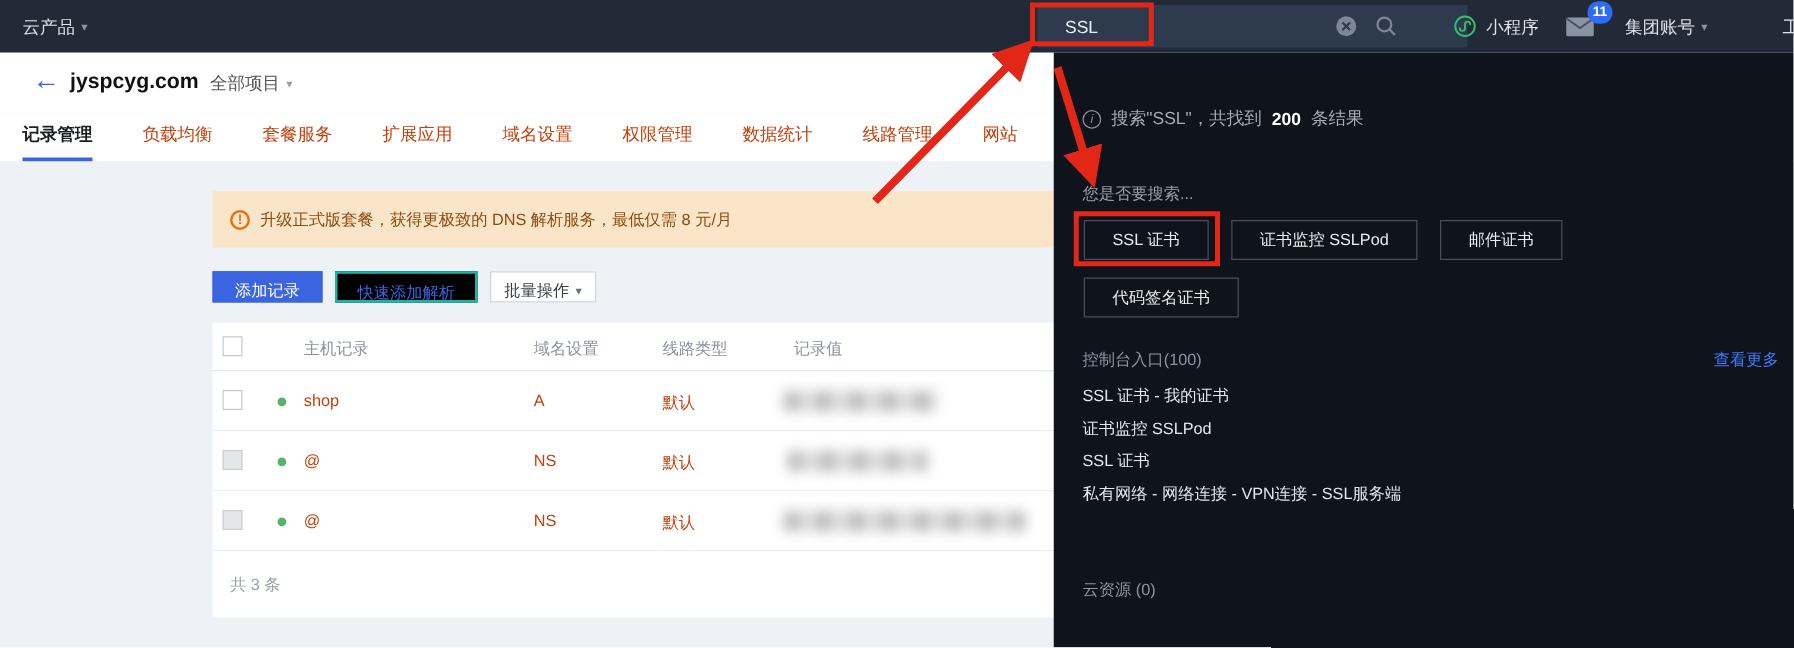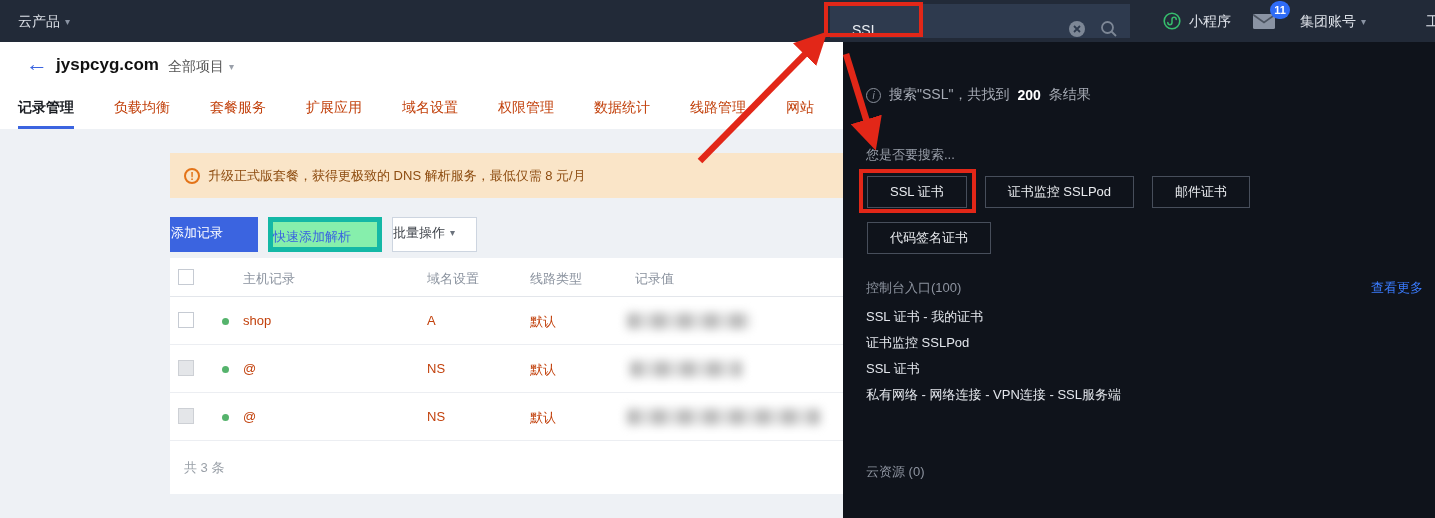--- a/index.html
+++ b/index.html
@@ -5,21 +5,21 @@
   * { margin:0; padding:0; box-sizing:border-box; }
   html,body { width:1435px; height:518px; }
   body { font-family:"Liberation Sans","DejaVu Sans",sans-serif; }
   .stage { position:relative; width:1435px; height:518px; overflow:hidden; background:#eef1f5; }
 
   
   .topbar { position:absolute; left:0; top:0; width:1435px; height:42px; background:#222a38; z-index:5; }
   .topbar-item { position:absolute; top:0; height:42px; line-height:42px; color:#dde1e8; font-size:14px; cursor:pointer; white-space:nowrap; }
   .caret { display:inline-block; font-size:10px; color:#8a93a3; margin-left:5px; transform:translateY(-1px); }
   .cloud-products { left:18px; }
-  .searchbox { position:absolute; left:830px; top:4px; width:300px; height:34px; background:#2e3a4e; display:flex; align-items:flex-end; }
+  .searchbox { position:absolute; left:830px; top:4px; width:344px; height:34px; background:#2e3a4e; display:flex; align-items:center; }
   .searchbox input { background:transparent; border:none; outline:none; color:#eceff4; font-size:14px; padding-left:22px; width:230px; font-family:inherit; }
   .sb-icon { width:18px; height:18px; flex:0 0 auto; }
   .sb-clear { margin-left:8px; }
   .sb-mag { margin-left:14px; }
   .mini-program { left:1163px; display:flex; align-items:center; gap:8px; }
   .mp-icon { width:18px; height:18px; }
   .mail-wrap { position:absolute; left:1250px; top:0; width:46px; height:42px; cursor:pointer; }
   .mail-svg { position:absolute; left:2px; top:13px; }
   .mail-badge { position:absolute; left:20px; top:1px; min-width:20px; height:18px; border-radius:10px; background:#2f6cf6; color:#fff; font-size:11px; font-weight:bold; line-height:18px; text-align:center; padding:0 4px; }
   .group-account { left:1300px; }
@@ -36,23 +36,23 @@
   
   .tabsbar { position:absolute; left:0; top:90px; width:1435px; height:39px; background:#ffffff; display:flex; padding-left:18px; gap:40px; }
   .tab { font-size:14px; color:#c2410c; padding-top:9px; height:39px; cursor:pointer; white-space:nowrap; }
   .tab.active { color:#1c1f24; font-weight:bold; border-bottom:3px solid #3b64e0; }
 
   
   .banner { position:absolute; left:170px; top:153px; width:673px; height:45px; background:#fae5c8; display:flex; align-items:center; padding-left:14px; gap:8px; }
   .warn-circle { width:16px; height:16px; border:2px solid #e37318; border-radius:50%; color:#e37318; font-size:11px; font-weight:bold; text-align:center; line-height:12px; flex:0 0 auto; }
   .banner-text { font-size:13px; color:#8d4c10; }
 
-  .btn { position:absolute; height:35px; font-size:13px; text-align:left; line-height:29px; cursor:pointer; }
+  .btn { position:absolute; height:25px; font-size:13px; text-align:center; line-height:29px; cursor:pointer; }
   .btn-primary { left:170px; top:217px; width:88px; background:#3b64e0; color:#fff; border:1px solid #3b64e0; }
-  .btn-quick { left:268px; top:217px; width:114px; background:#86efac; color:#3b64e0; border:5px solid #14b8a6; }
+  .btn-quick { left:268px; top:217px; width:114px; background:#000000; color:#3b64e0; border:2px solid #14b8a6; }
   .btn-batch { left:392px; top:217px; width:85px; background:#fff; color:#3a3f46; border:1px solid #cdd5e0; }
   .btn-batch .caret { color:#6b727c; }
 
   .dns-table { position:absolute; left:170px; top:258px; width:673px; background:#fff; }
   .t-header { position:relative; height:39px; border-bottom:1px solid #e3e6eb; }
   .t-row { position:relative; height:48px; border-bottom:1px solid #eceef2; }
   .t-footer { position:relative; height:53px; }
   .th { position:absolute; top:12px; font-size:13px; color:#8a929e; }
   .td { position:absolute; top:16px; font-size:13px; color:#c2410c; }
   .cb { position:absolute; left:8px; width:16px; height:16px; border:1px solid #c6cbd3; background:#fff; cursor:pointer; }

